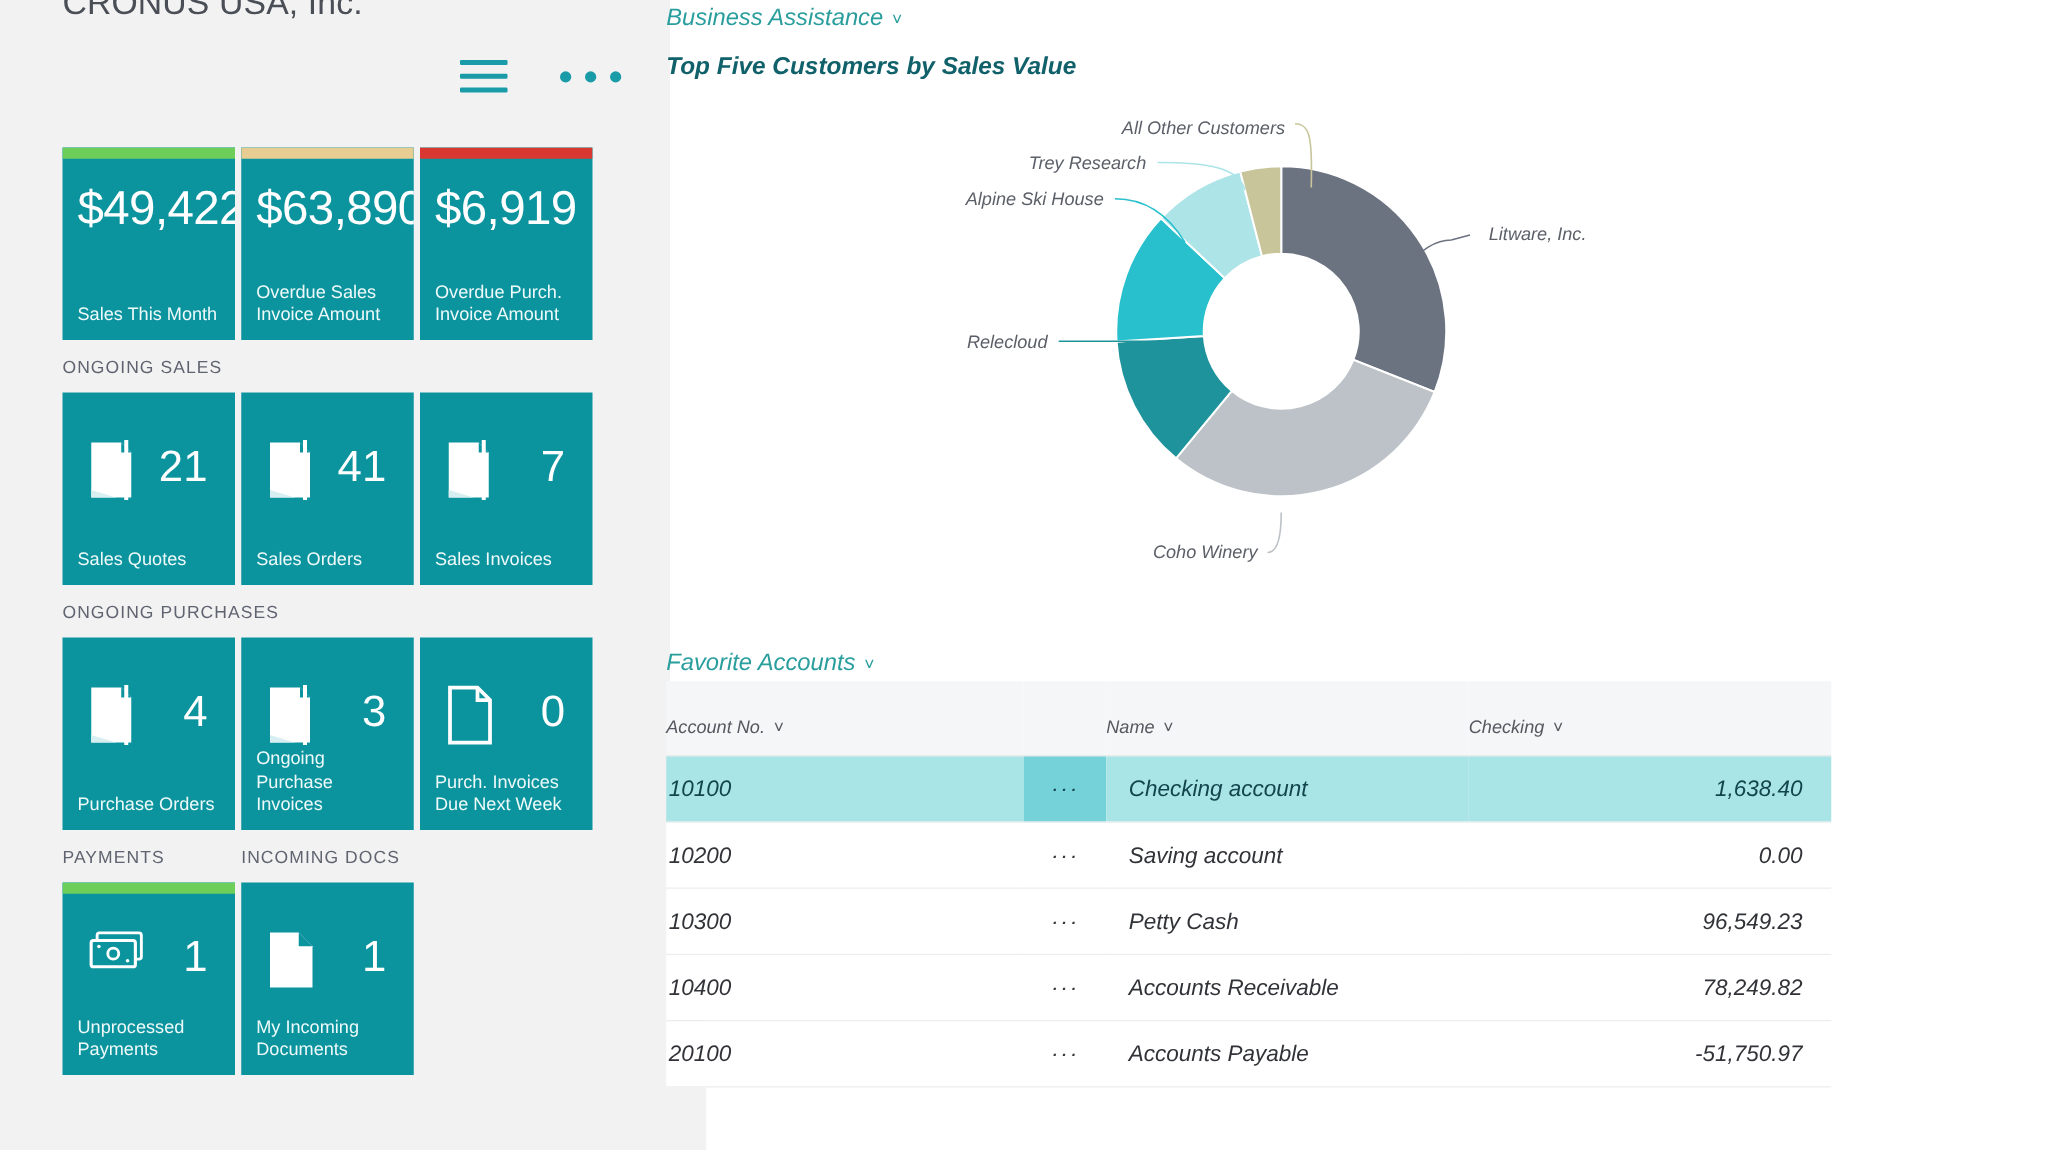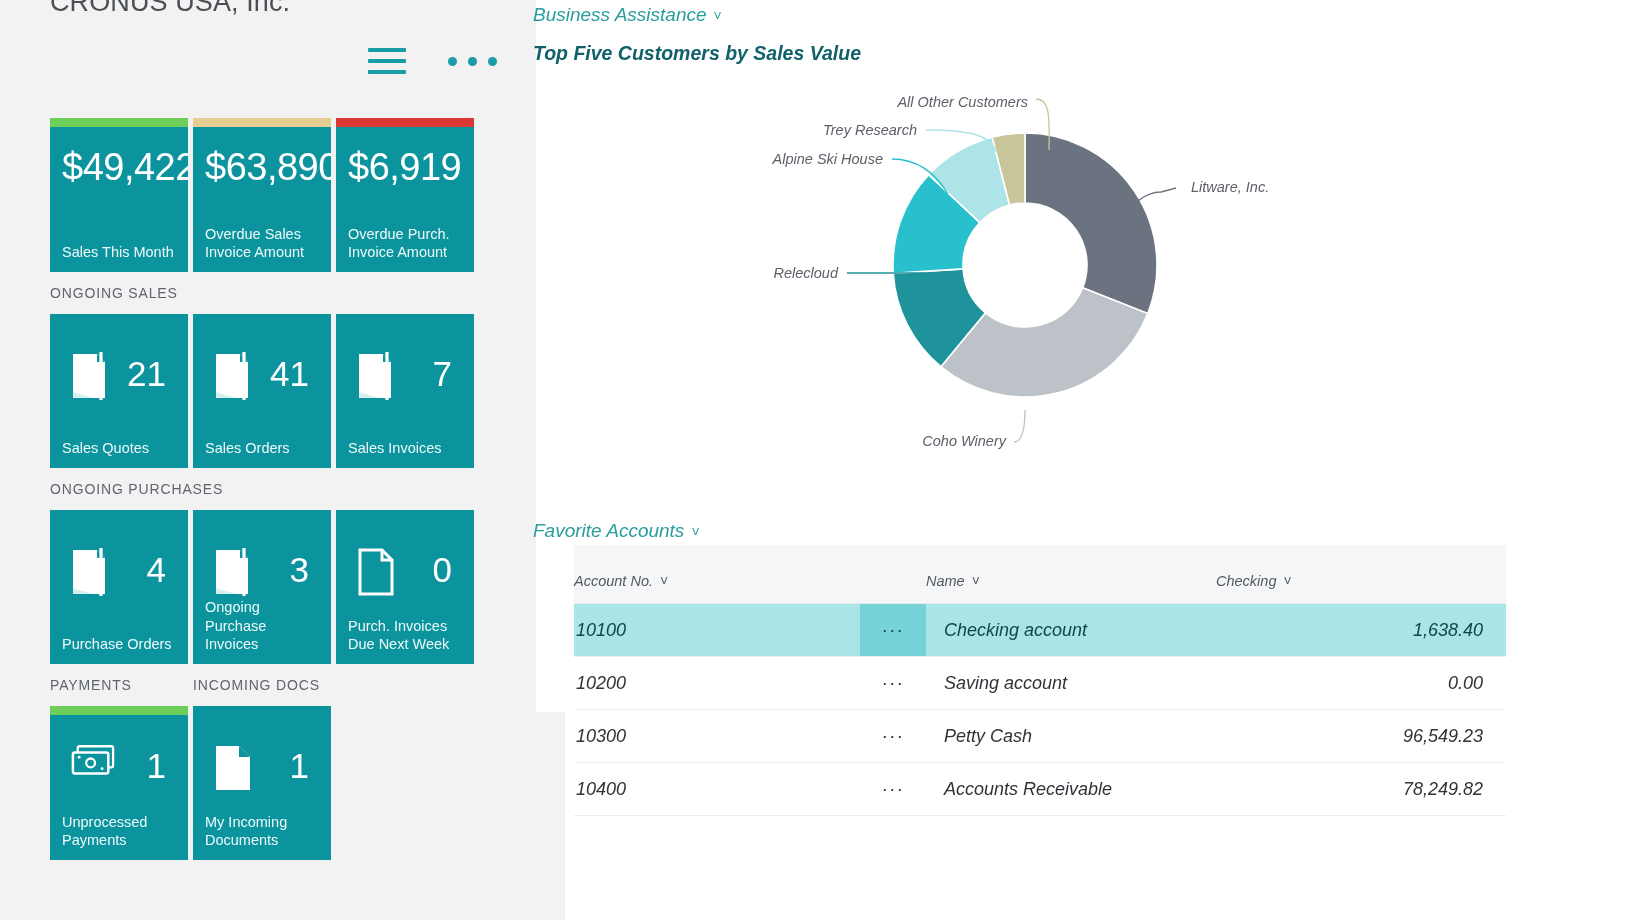--- a/index.html
+++ b/index.html
@@ -288,21 +288,21 @@
         <path d="M 390 60 C 430 60 455 64 460 82" fill="none" stroke="#ade4e8" stroke-width="1.3"></path>
         <text x="381" y="65" text-anchor="end" font-size="14.5" font-family="&quot;Liberation Sans&quot;, sans-serif" fill="#5b5f68">Trey Research</text>
         <path d="M 500 29 C 512 29 514 40 513 80" fill="none" stroke="#c9c59a" stroke-width="1.3"></path>
         <text x="492" y="37" text-anchor="end" font-size="14.5" font-family="&quot;Liberation Sans&quot;, sans-serif" fill="#5b5f68">All Other Customers</text>
       </svg>
 
     <div class="dropdown-link" style="left:-3px; top:520px;">
       <span>Favorite Accounts</span><span class="chev">˅</span>
     </div>
 
-    <div class="table-wrap" style="left:-3px; top:545px;margin-left:41px;">
+    <div class="table-wrap" style="left:-3px; top:545px;">
       <table class="tbl">
         <thead>
           <tr>
             <th class="col-acct">
               <span>Account No.</span><span class="chev">˅</span>
             </th>
             <th class="col-dots"></th>
             <th class="col-name">
               <span>Name</span><span class="chev">˅</span>
             </th>
@@ -329,17 +329,23 @@
               <td class="col-dots dots-cell">···</td>
               <td class="col-name">Petty Cash</td>
               <td class="col-bal">96,549.23</td>
             </tr>
             <tr>
               <td class="col-acct">10400</td>
               <td class="col-dots dots-cell">···</td>
               <td class="col-name">Accounts Receivable</td>
               <td class="col-bal">78,249.82</td>
             </tr>
+            <tr>
+              <td class="col-acct">20100</td>
+              <td class="col-dots dots-cell">···</td>
+              <td class="col-name">Accounts Payable</td>
+              <td class="col-bal">-51,750.97</td>
+            </tr>
           </tbody>
       </table>
     </div>
   </div>
 </div>
 
 </body></html>

